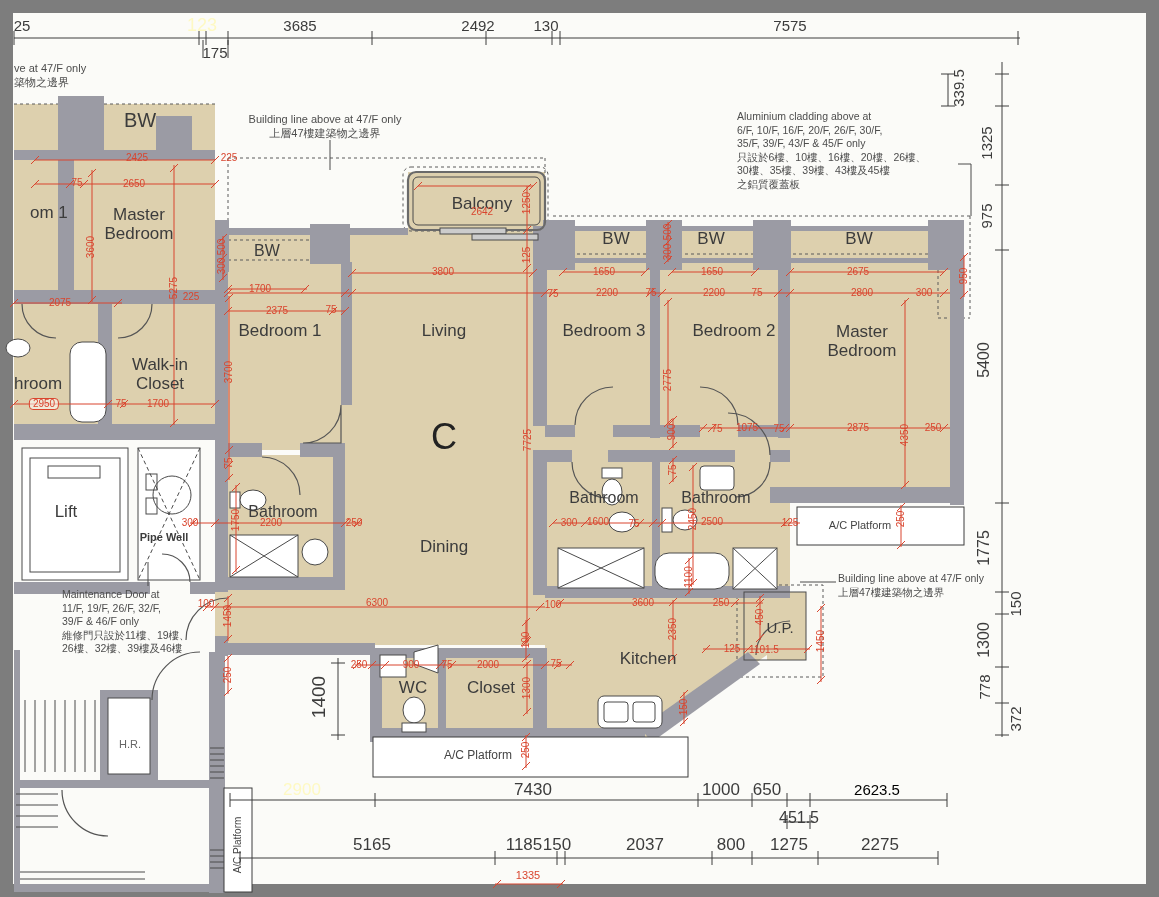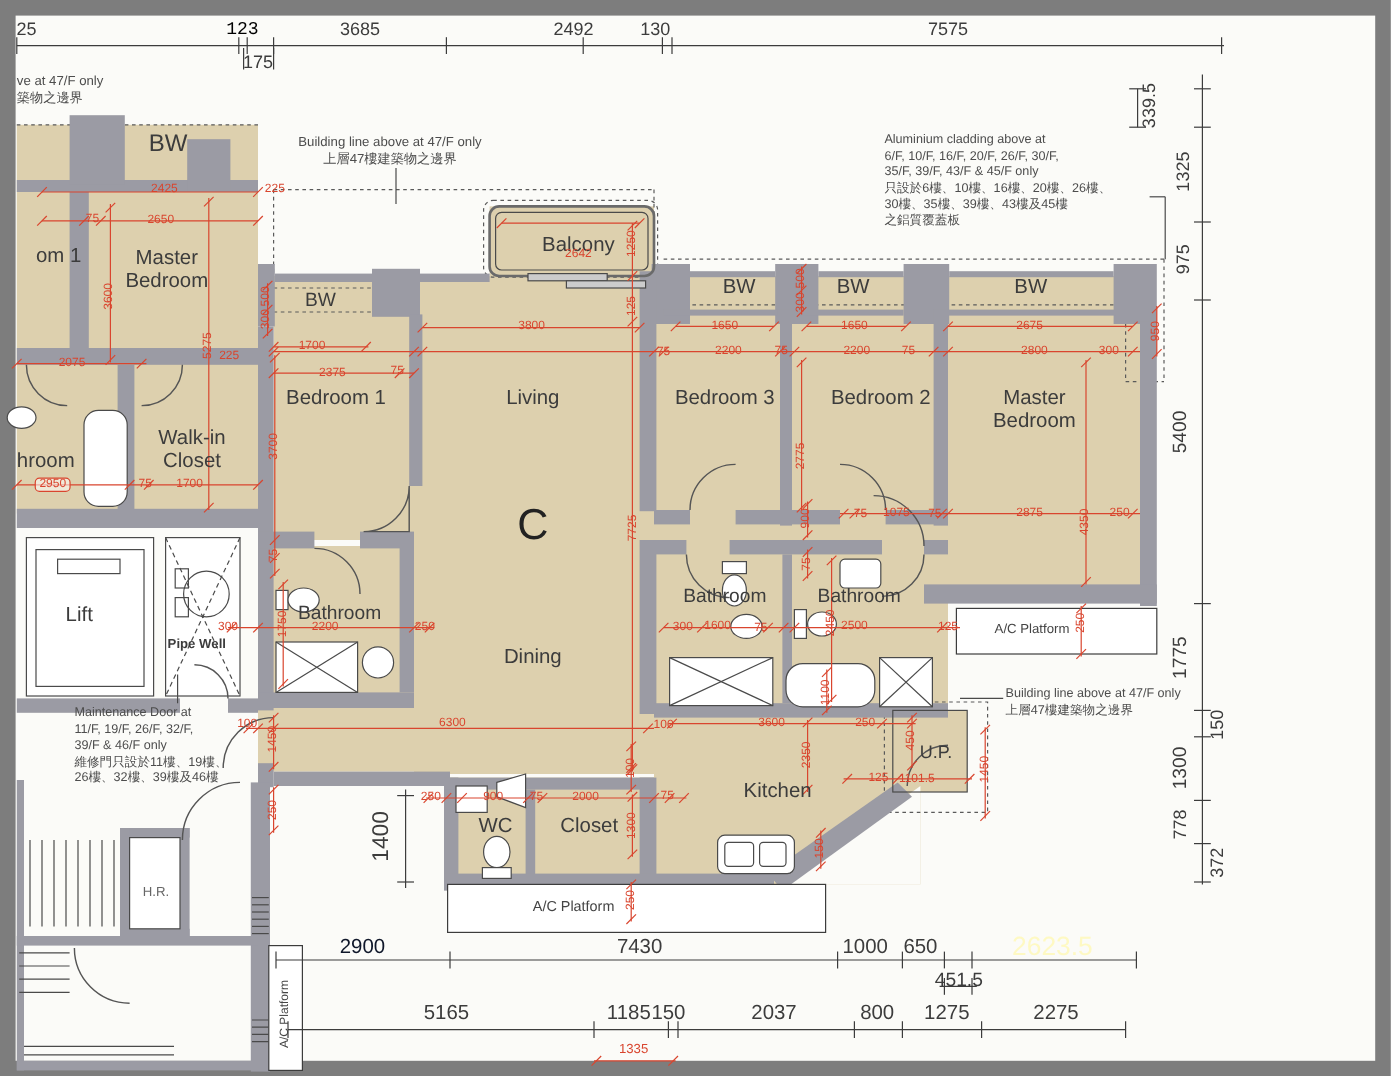--- a/index.html
+++ b/index.html
@@ -516,40 +516,40 @@
 30樓、35樓、39樓、43樓及45樓
 之鋁質覆蓋板</div>
     <div class="ann" style="left:838px;top:572px;">Building line above at 47/F only
 上層47樓建築物之邊界</div>
     <div class="ann" style="left:62px;top:588px;">Maintenance Door at
 11/F, 19/F, 26/F, 32/F,
 39/F &amp; 46/F only
 維修門只設於11樓、19樓、
 26樓、32樓、39樓及46樓</div>
   <span class="dim" style="left: 22px; top: 25px; font-size: 15px; color: rgb(60, 60, 60);">25</span>
-      <span class="dim" style="left: 202px; top: 25px; font-size: 15px; color: #000000; font-family: Liberation Mono, monospace;">123</span>
+      <span class="dim" style="left: 202px; top: 25px; font-size: 18px; color: #fef9c3;">123</span>
       <span class="dim" style="left: 300px; top: 25px; font-size: 15px; color: rgb(60, 60, 60);">3685</span>
       <span class="dim" style="left: 478px; top: 25px; font-size: 15px; color: rgb(60, 60, 60);">2492</span>
       <span class="dim" style="left: 546px; top: 25px; font-size: 15px; color: rgb(60, 60, 60);">130</span>
       <span class="dim" style="left: 790px; top: 25px; font-size: 15px; color: rgb(60, 60, 60);">7575</span>
       <span class="dim" style="left: 215px; top: 52px; font-size: 15px; color: rgb(60, 60, 60);">175</span>
       <span class="dim rot" style="left: 958px; top: 88px; font-size: 15px; color: rgb(60, 60, 60);">339.5</span>
       <span class="dim rot" style="left: 986px; top: 143px; font-size: 15px; color: rgb(60, 60, 60);">1325</span>
       <span class="dim rot" style="left: 986px; top: 216px; font-size: 15px; color: rgb(60, 60, 60);">975</span>
       <span class="dim rot" style="left: 984px; top: 360px; font-size: 16px; color: rgb(60, 60, 60);">5400</span>
       <span class="dim rot" style="left: 984px; top: 548px; font-size: 16px; color: rgb(60, 60, 60);">1775</span>
       <span class="dim rot" style="left: 1015px; top: 604px; font-size: 15px; color: rgb(60, 60, 60);">150</span>
       <span class="dim rot" style="left: 984px; top: 640px; font-size: 16px; color: rgb(60, 60, 60);">1300</span>
       <span class="dim rot" style="left: 984px; top: 687px; font-size: 15px; color: rgb(60, 60, 60);">778</span>
       <span class="dim rot" style="left: 1015px; top: 719px; font-size: 15px; color: rgb(60, 60, 60);">372</span>
-      <span class="dim" style="left: 302px; top: 789px; font-size: 17px; color: #0f172a;">2900</span>
+      <span class="dim" style="left: 302px; top: 789px; font-size: 17px; color: #fef9c3;">2900</span>
       <span class="dim" style="left: 533px; top: 789px; font-size: 17px; color: rgb(60, 60, 60);">7430</span>
       <span class="dim" style="left: 721px; top: 789px; font-size: 17px; color: rgb(60, 60, 60);">1000</span>
       <span class="dim" style="left: 767px; top: 789px; font-size: 17px; color: rgb(60, 60, 60);">650</span>
-      <span class="dim" style="left: 877px; top: 789px; font-size: 22px; color: #fef9c3;">2623.5</span>
+      <span class="dim" style="left: 877px; top: 789px; font-size: 15px; color: #000000;">2623.5</span>
       <span class="dim" style="left: 799px; top: 818px; font-size: 16px; color: rgb(60, 60, 60);">451.5</span>
       <span class="dim" style="left: 372px; top: 844px; font-size: 17px; color: rgb(60, 60, 60);">5165</span>
       <span class="dim" style="left: 524px; top: 844px; font-size: 17px; color: rgb(60, 60, 60);">1185</span>
       <span class="dim" style="left: 557px; top: 844px; font-size: 17px; color: rgb(60, 60, 60);">150</span>
       <span class="dim" style="left: 645px; top: 844px; font-size: 17px; color: rgb(60, 60, 60);">2037</span>
       <span class="dim" style="left: 731px; top: 844px; font-size: 17px; color: rgb(60, 60, 60);">800</span>
       <span class="dim" style="left: 789px; top: 844px; font-size: 17px; color: rgb(60, 60, 60);">1275</span>
       <span class="dim" style="left: 880px; top: 844px; font-size: 17px; color: rgb(60, 60, 60);">2275</span>
       <span class="dim rot" style="left: 318px; top: 697px; font-size: 19px; color: rgb(60, 60, 60);">1400</span>
       <span class="dim" style="left: 137px; top: 158px; font-size: 10px; color: rgb(217, 69, 46);">2425</span>

